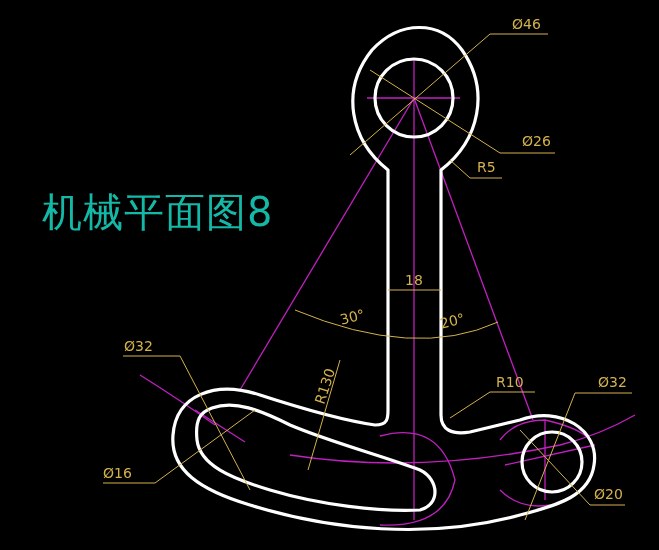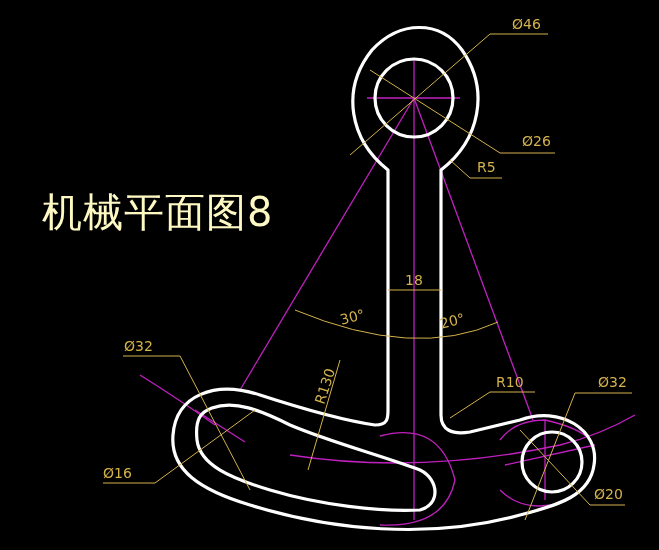--- a/index.html
+++ b/index.html
@@ -1,20 +1,20 @@
 <!DOCTYPE html>
 <html><head>
 <meta charset="utf-8">
 <style>
   html, body { margin:0; padding:0; background:#000; }
   body { width:659px; height:550px; overflow:hidden; position:relative; }
   #canvas { position:absolute; left:0; top:0; }
   .title {
     position:absolute; left:42px; top:188px;
-    color:#fef9c3; font-family:"DejaVu Sans", sans-serif;
+    color:#14b8a6; font-family:"DejaVu Sans", sans-serif;
     font-size:40px; line-height:48px; letter-spacing:1px; white-space:nowrap;
   }
   svg text { font-family:"DejaVu Sans", sans-serif; }
 </style>
 </head>
 <body>
 
 <div class="title">机械平面图8</div>
 
 <svg id="canvas" width="659" height="550" viewBox="0 0 659 550">

